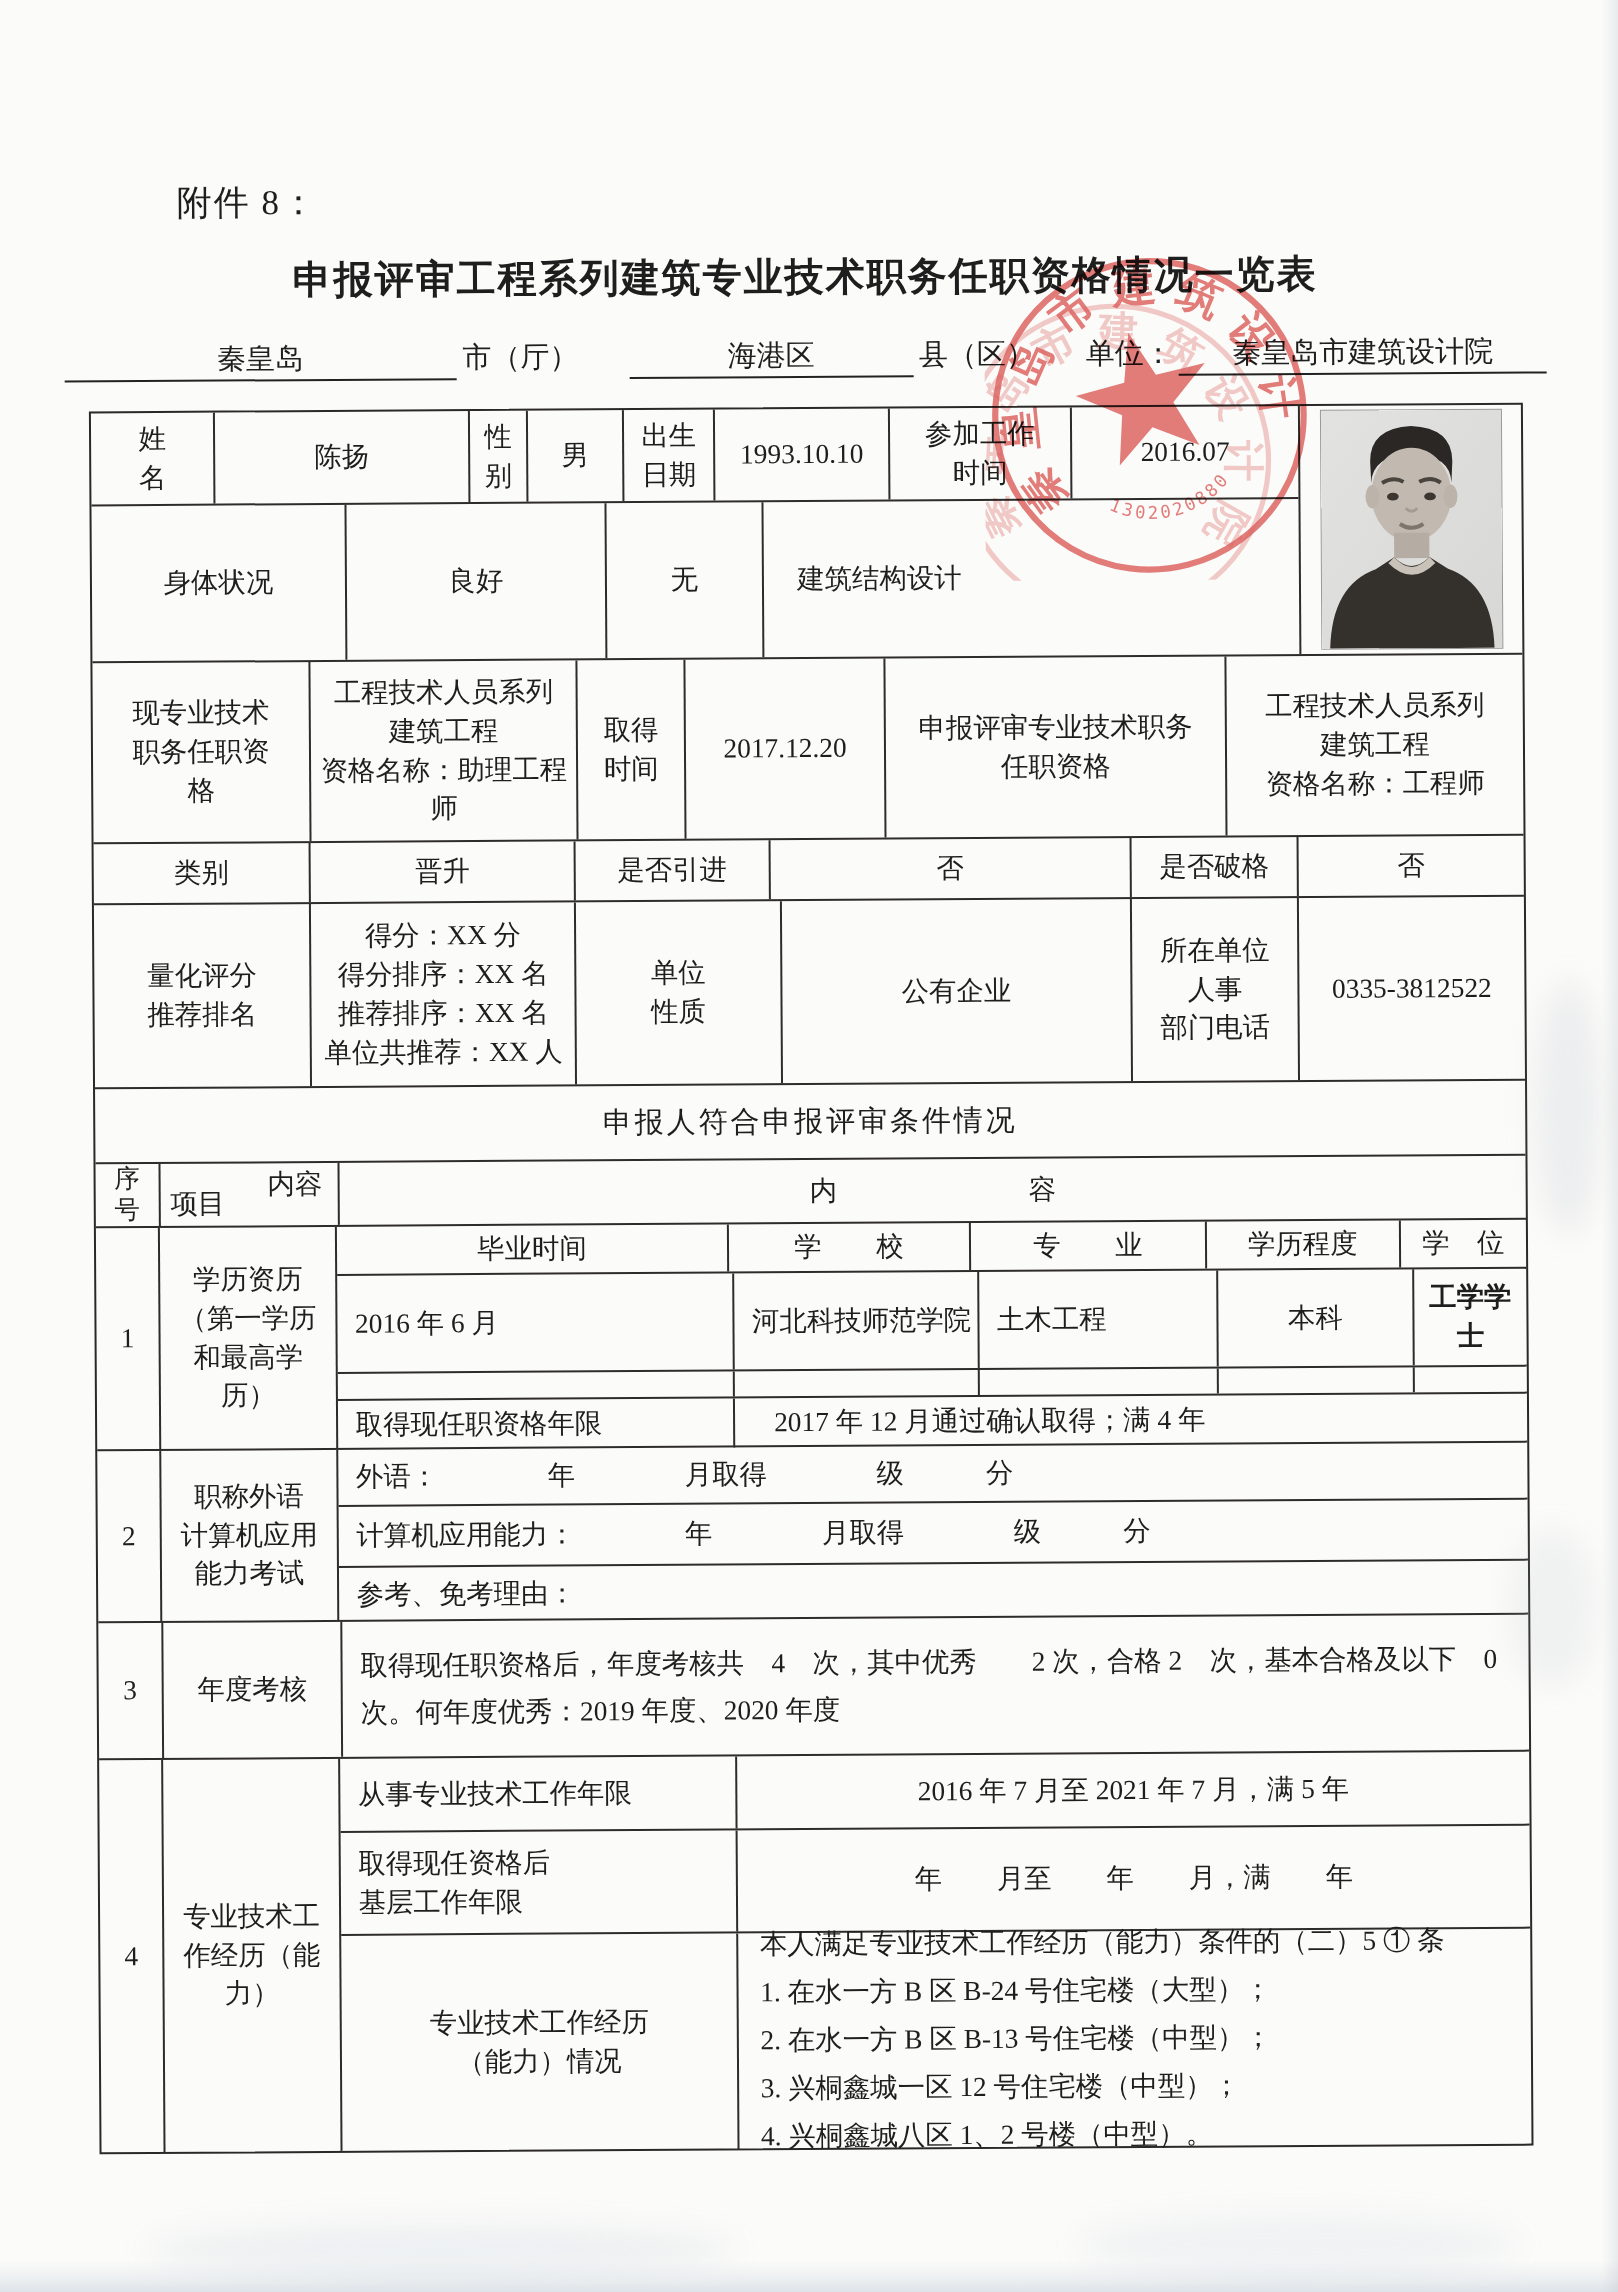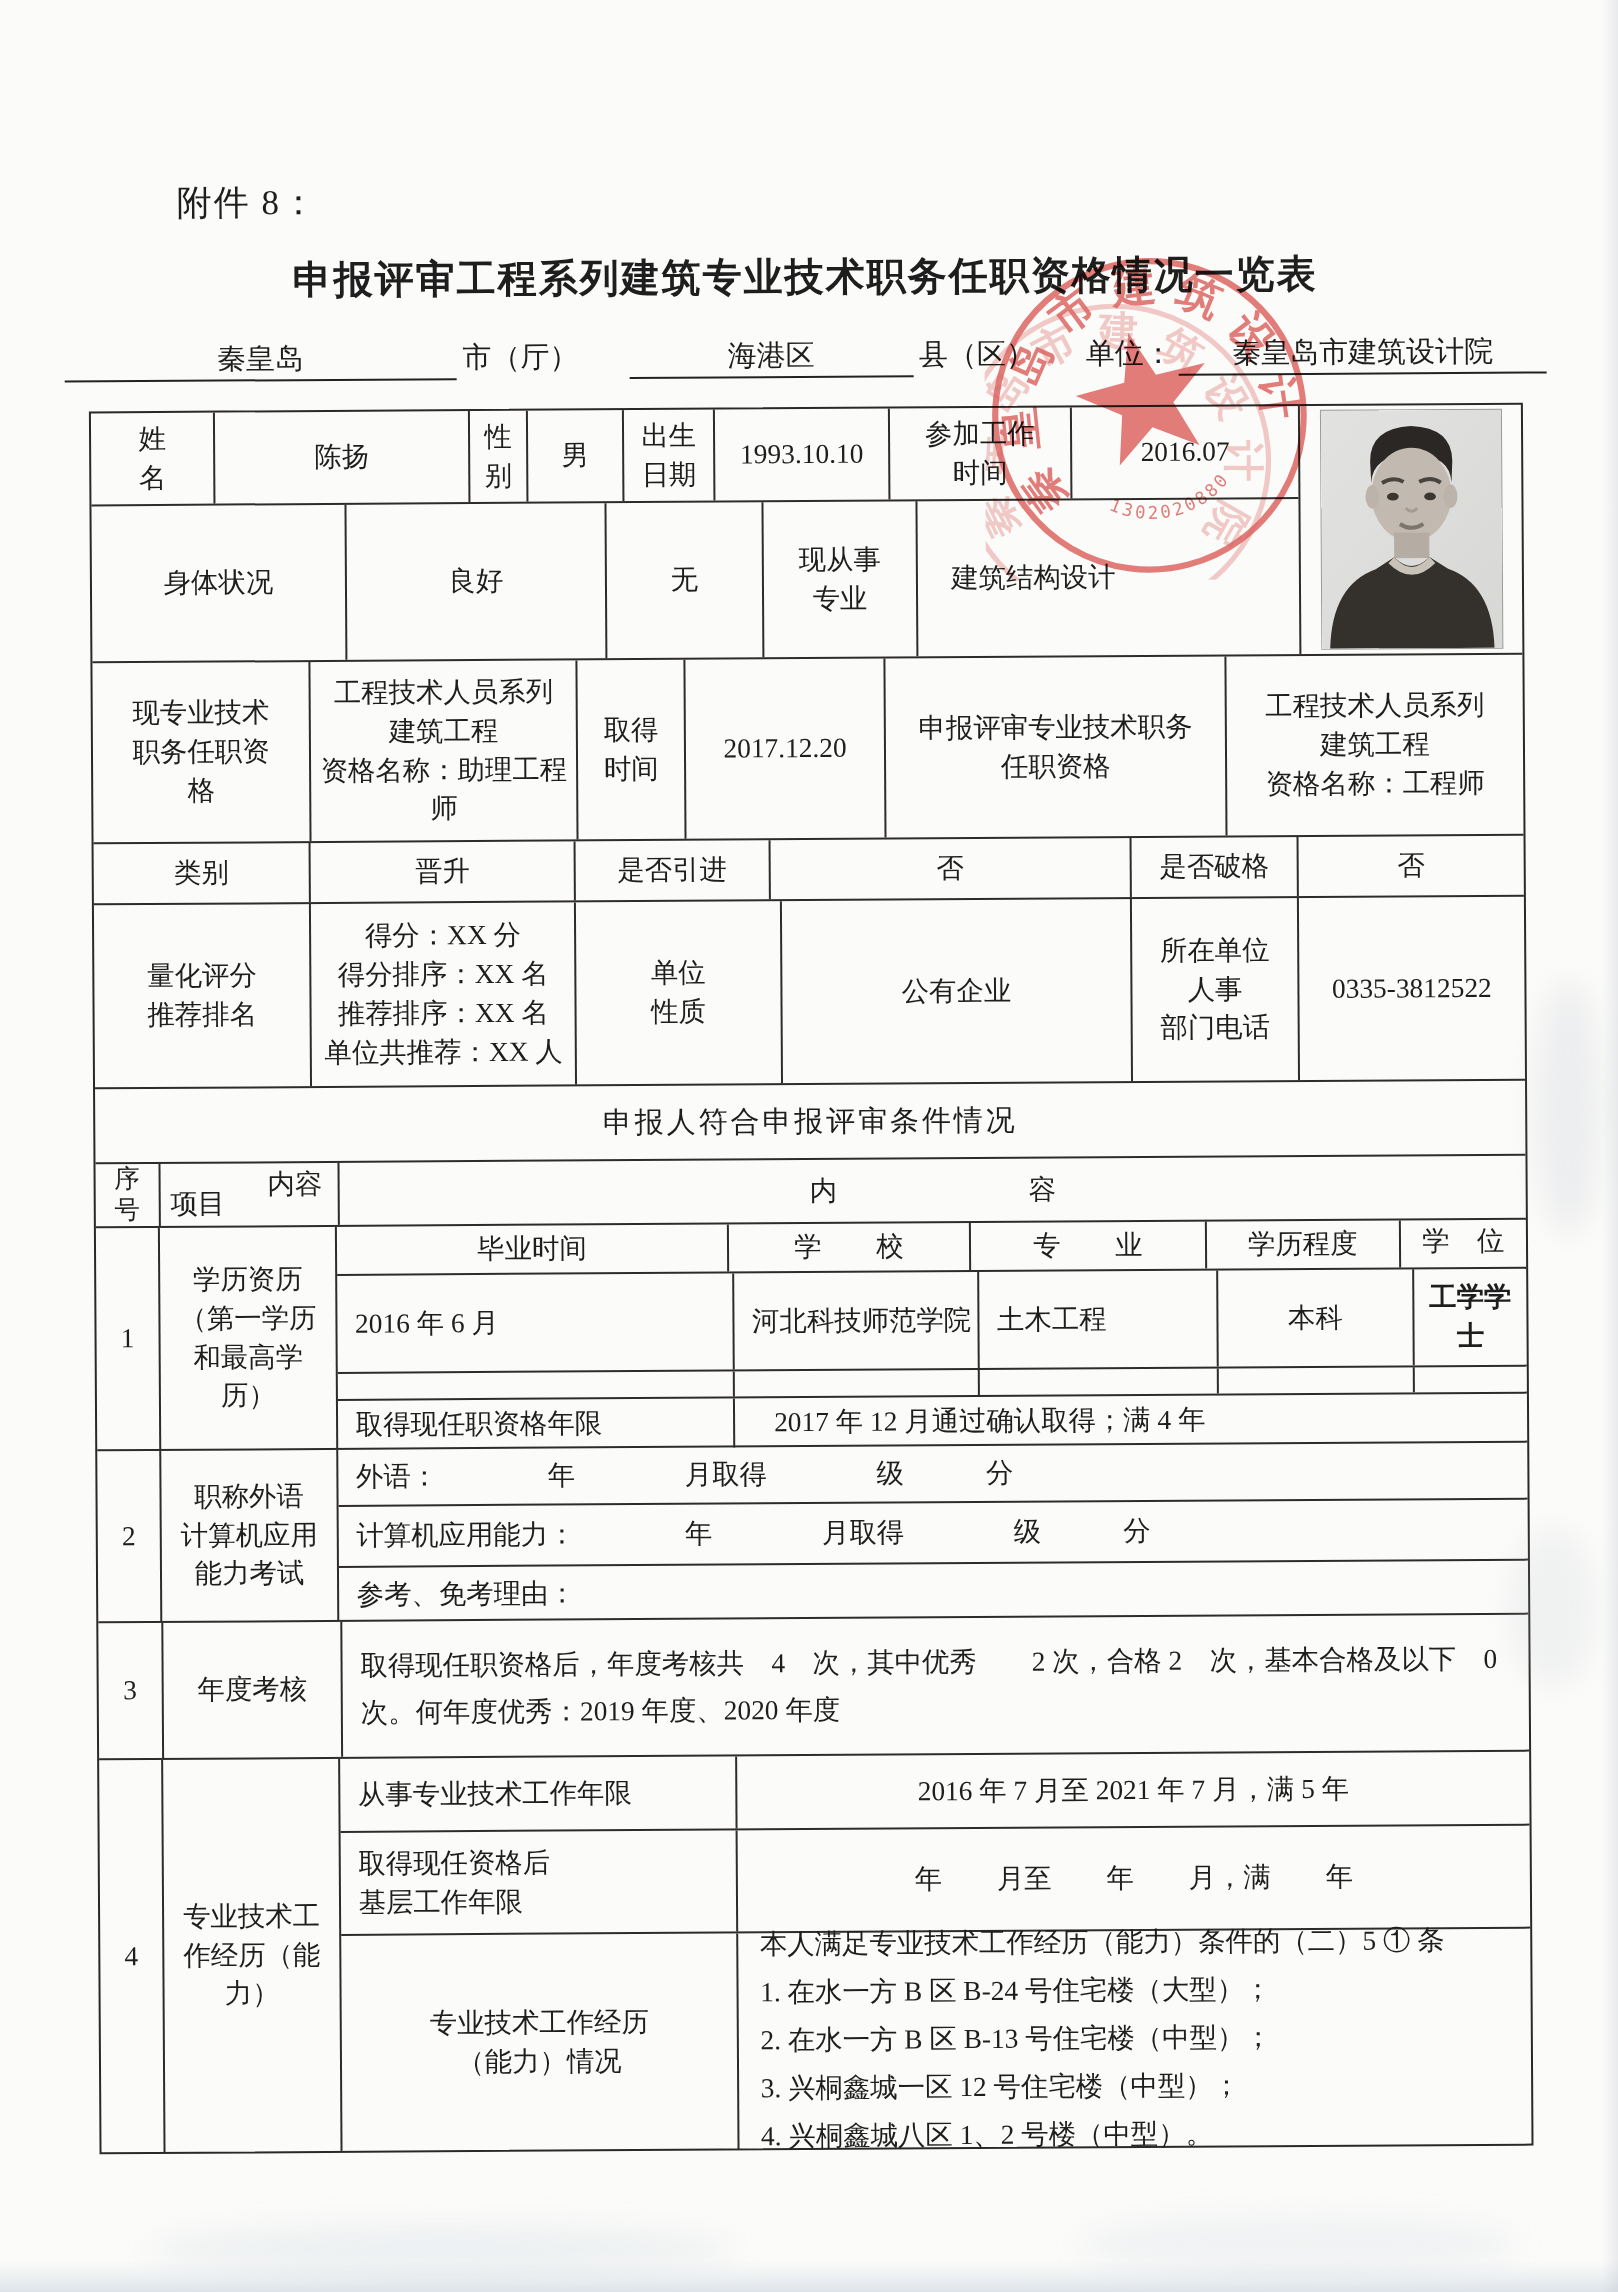--- a/index.html
+++ b/index.html
@@ -93,22 +93,20 @@
 日期</div>
           <div class="c" style="width:178px;">1993.10.10</div>
           <div class="c pre" style="width:186px;">参加工作
 时间</div>
           <div class="c" style="width:231px;">2016.07</div>
         </div>
         <div class="subrow" style="height:155px;">
           <div class="c" style="width:255px;">身体状况</div>
           <div class="c" style="width:260px;">良好</div>
           <div class="c" style="width:157px;">无</div>
-          <div class="c pre" style="width:154px;">现从事
-专业</div>
           <div class="c" style="width:231px;">建筑结构设计</div>
         </div>
       </div>
       <div class="c photo-cell">
         <div class="photo">
           <svg width="180" height="238" viewBox="0 0 184 243">
             <rect x="0" y="0" width="184" height="243" fill="#dddddb"></rect>
             <rect x="0" y="0" width="184" height="243" fill="url(#grain)" opacity="0.15"></rect>
             <defs>
               <linearGradient id="grain" x1="0" y1="0" x2="1" y2="1">
@@ -195,21 +193,21 @@
       <div class="c pre" style="width:180px;">学历资历
 （第一学历
 和最高学
 历）</div>
       <div class="col" style="width:1189px;">
         <div class="subrow" style="height:49px;">
           <div class="c" style="width:397px;">毕业时间</div>
           <div class="c" style="width:245px;">学　　校</div>
           <div class="c" style="width:239px;">专　　业</div>
           <div class="c" style="width:196px;">学历程度</div>
-          <div class="c" style="width:127px;font-family:Liberation Mono, monospace;">学　位</div>
+          <div class="c" style="width:127px;">学　位</div>
         </div>
         <div class="subrow" style="height:98px;">
           <div class="c tl" style="width:397px;">2016 年 6 月</div>
           <div class="c tl" style="width:245px;">河北科技师范学院</div>
           <div class="c tl" style="width:239px;">土木工程</div>
           <div class="c" style="width:196px;">本科</div>
           <div class="c" style="width:112px;font-weight:bold;">工学学士</div>
         </div>
         <div class="subrow" style="height:27.4px;">
           <div class="c" style="width:397px;"></div>

